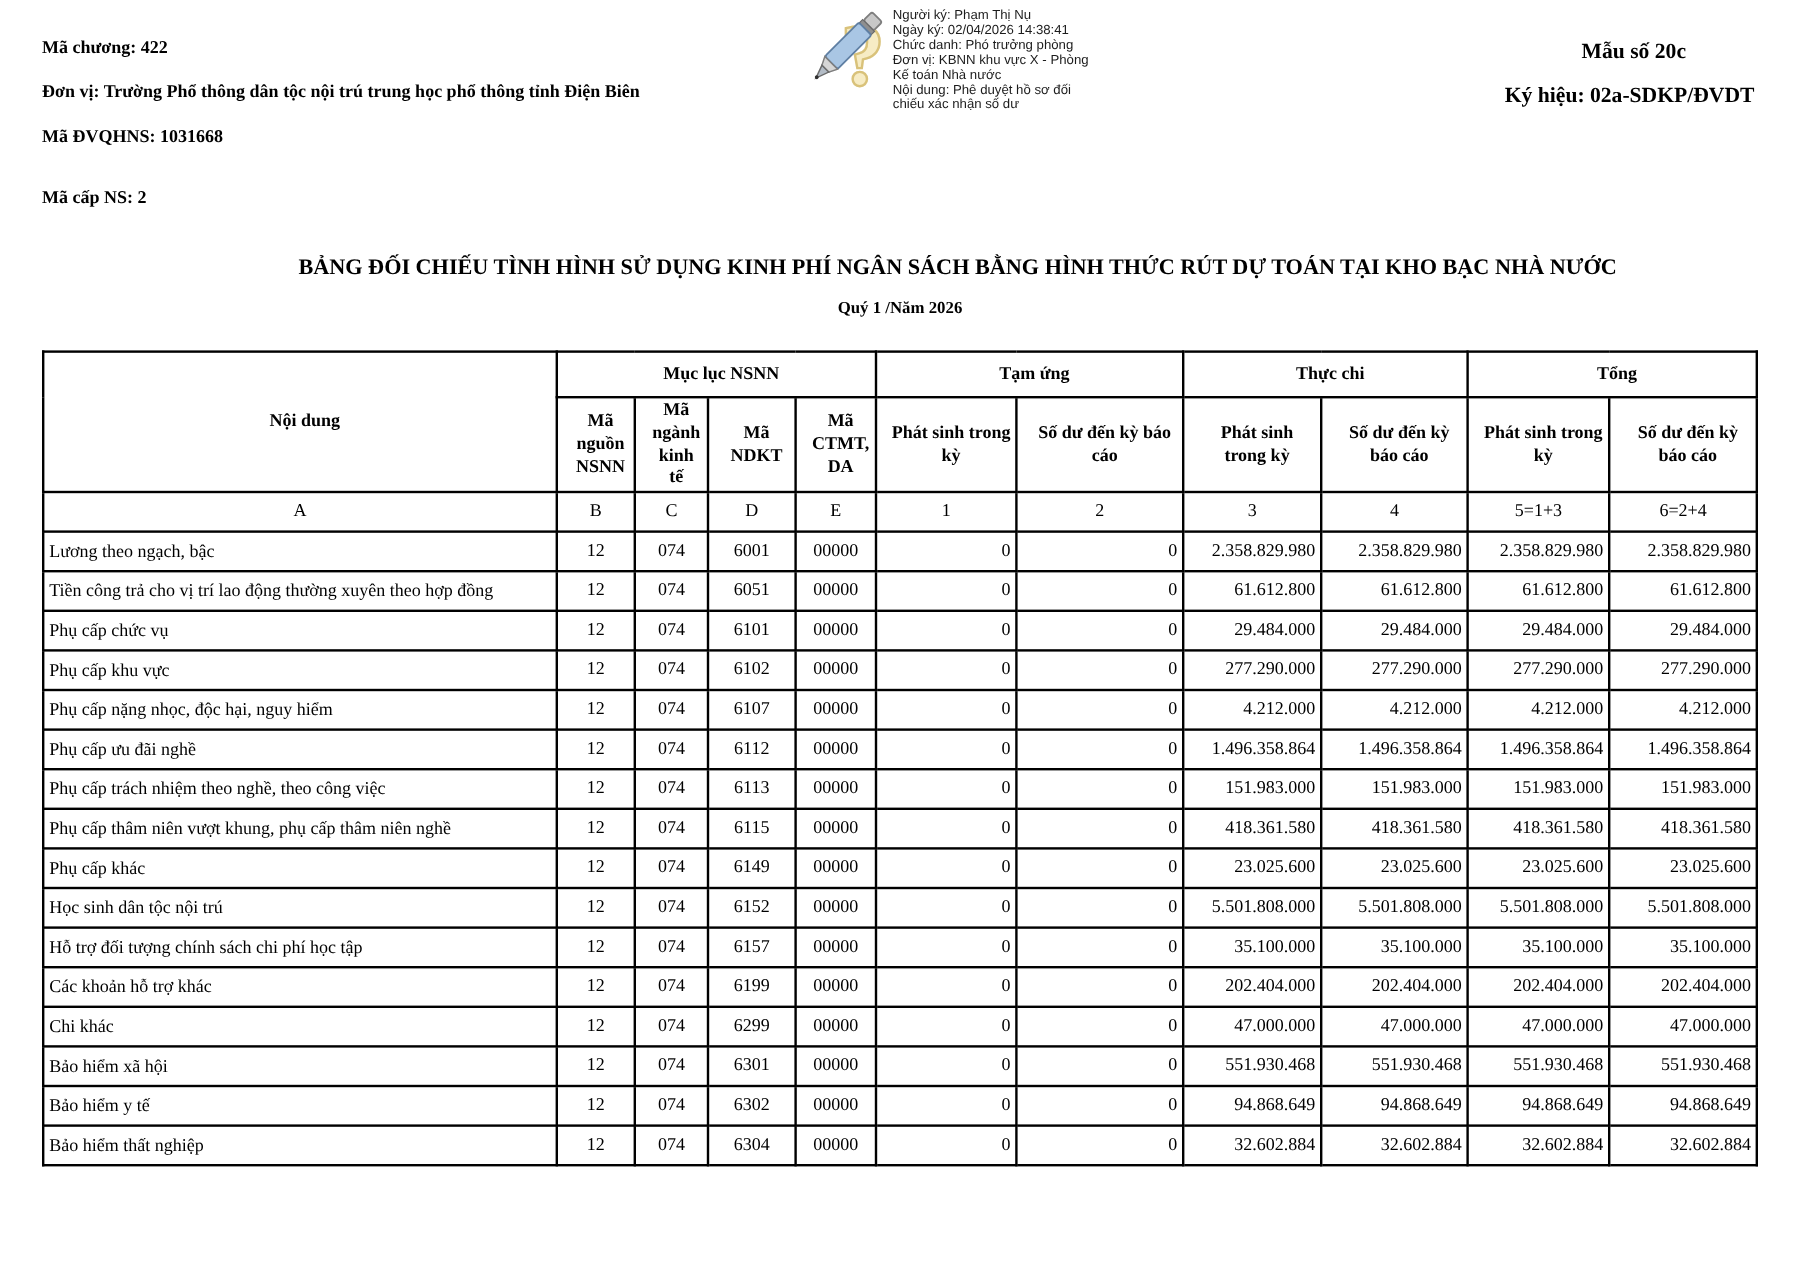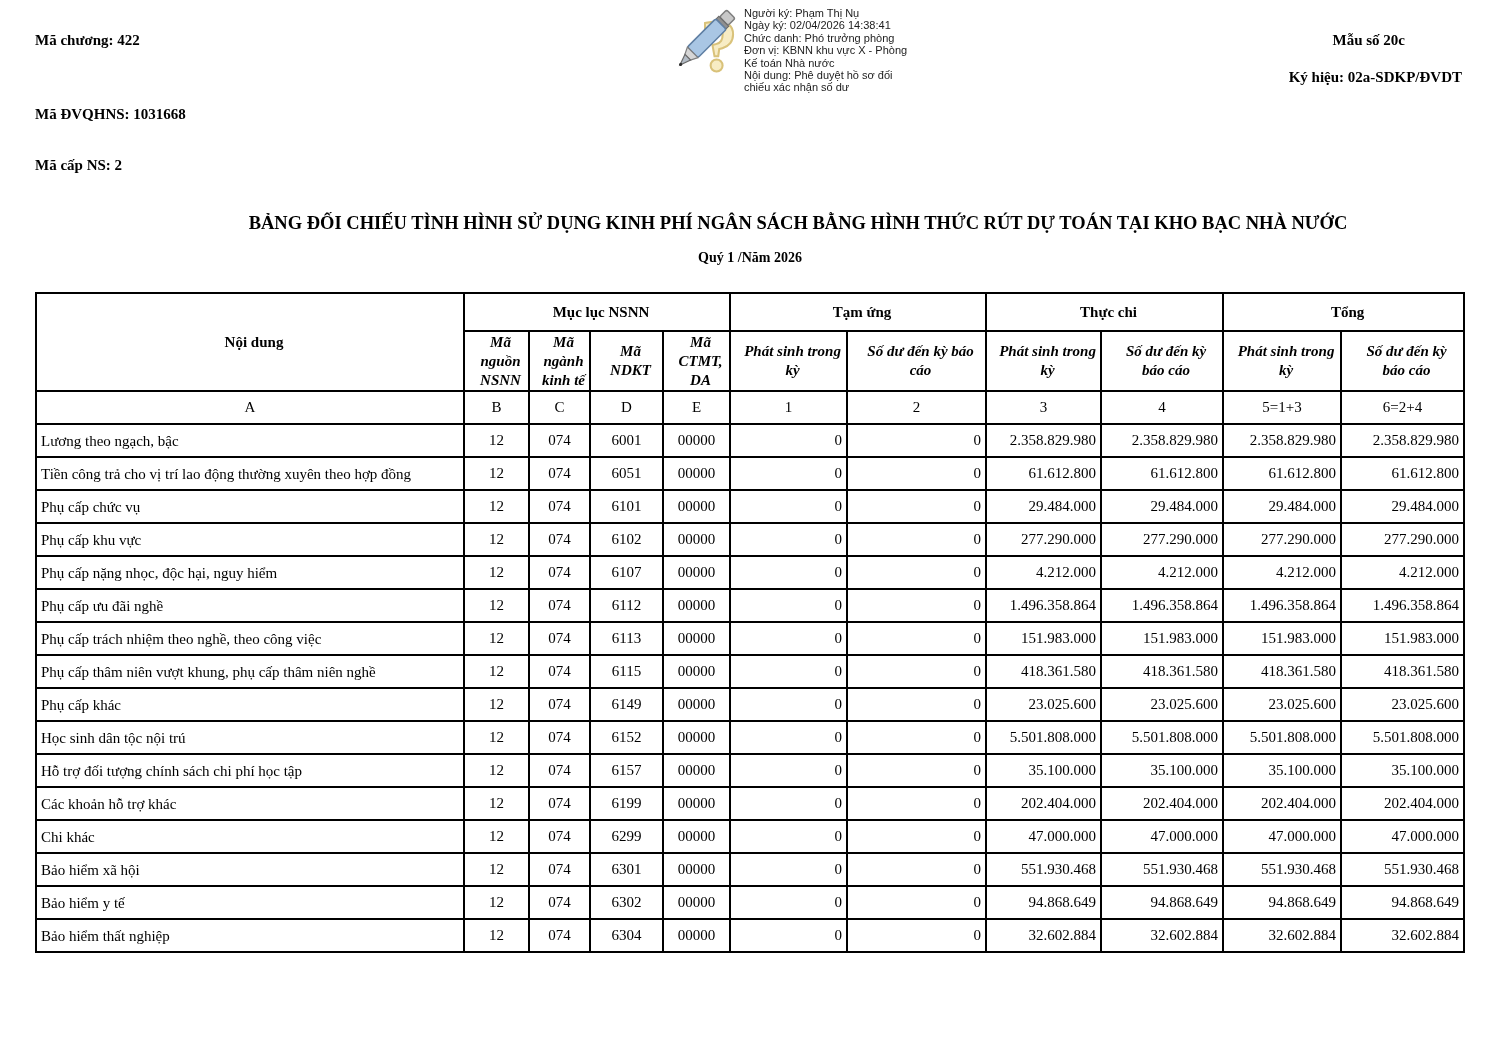--- a/index.html
+++ b/index.html
@@ -7,21 +7,21 @@
     position: relative;
     width: 1500px;
     height: 1060px;
     background: #ffffff;
     font-family: "Liberation Serif", serif;
     color: #000;
     overflow: hidden;
   }
   .abs { position: absolute; }
   .info-line { left: 35px; font-size: 15px; font-weight: bold; white-space: nowrap; }
-  .form-line { font-size: 15px; font-weight: bold; white-space: nowrap; }
+  .form-line { font-size: 18px; font-weight: bold; white-space: nowrap; }
   .sig-icon { left: 662px; top: 5px; width: 86px; height: 90px; }
   .sig-text {
     left: 744px; top: 7px; width: 230px;
     font-family: "Liberation Sans", sans-serif;
     font-size: 11px; line-height: 12.4px; color: #1c1c1c;
   }
   .doc-title {
     left: 0; top: 213px; width: 100%;
     text-align: center; font-weight: bold; font-size: 18.5px;
     white-space: nowrap;
@@ -38,35 +38,36 @@
     table-layout: fixed;
   }
   table.main th, table.main td {
     border: 2px solid #000;
     vertical-align: middle;
     padding: 1px 4px;
     overflow: hidden;
   }
   table.main th { font-size: 15px; font-weight: bold; text-align: center; line-height: 1.25; padding-left: 12px; }
   tr.gh { height: 38px; }
-  tr.ch { height: 58px; font-style: italic; }
+  tr.ch { height: 58px; }
   tr.idx { height: 33px; }
   tr.idx td { font-size: 15px; text-align: center; font-weight: normal; }
   tr.datarow { height: 33px; }
   tr.datarow td { font-size: 15px; }
   td.tleft  { text-align: left;  padding-left: 6px; line-height: 1.2; }
   td.tcenter{ text-align: center; }
   td.tnum   { text-align: right; font-size: 12px; padding-right: 7px; }
 </style>
 </head>
 <body>
 
 <div class="page">
 
   <div class="abs info-line" style="top:32px">Mã chương: 422</div>
+  <div class="abs info-line" style="top:69px">Đơn vị: Trường Phổ thông dân tộc nội trú trung học phổ thông tỉnh Điện Biên</div>
   <div class="abs info-line" style="top:106px">Mã ĐVQHNS: 1031668</div>
   <div class="abs info-line" style="top:157px">Mã cấp NS: 2</div>
 
   <div class="abs sig-icon">
     <svg width="86" height="90" viewBox="0 0 86 90">
       <text x="57" y="66" font-size="74" font-family="serif" font-weight="bold" fill="#f7ecc4" stroke="#d9c27a" stroke-width="2" text-anchor="middle">?</text>
       <g transform="rotate(45 42 36)">
         <rect x="36" y="-2" width="12" height="10" rx="2" fill="#c8c8c8" stroke="#7e7e7e" stroke-width="1.5"></rect>
         <rect x="35" y="8" width="14" height="4" fill="#8f8f8f" stroke="#6a6a6a" stroke-width="1"></rect>
         <rect x="34.5" y="12" width="15" height="40" rx="2" fill="#a9c6e4" stroke="#5f7fa3" stroke-width="1.5"></rect>

